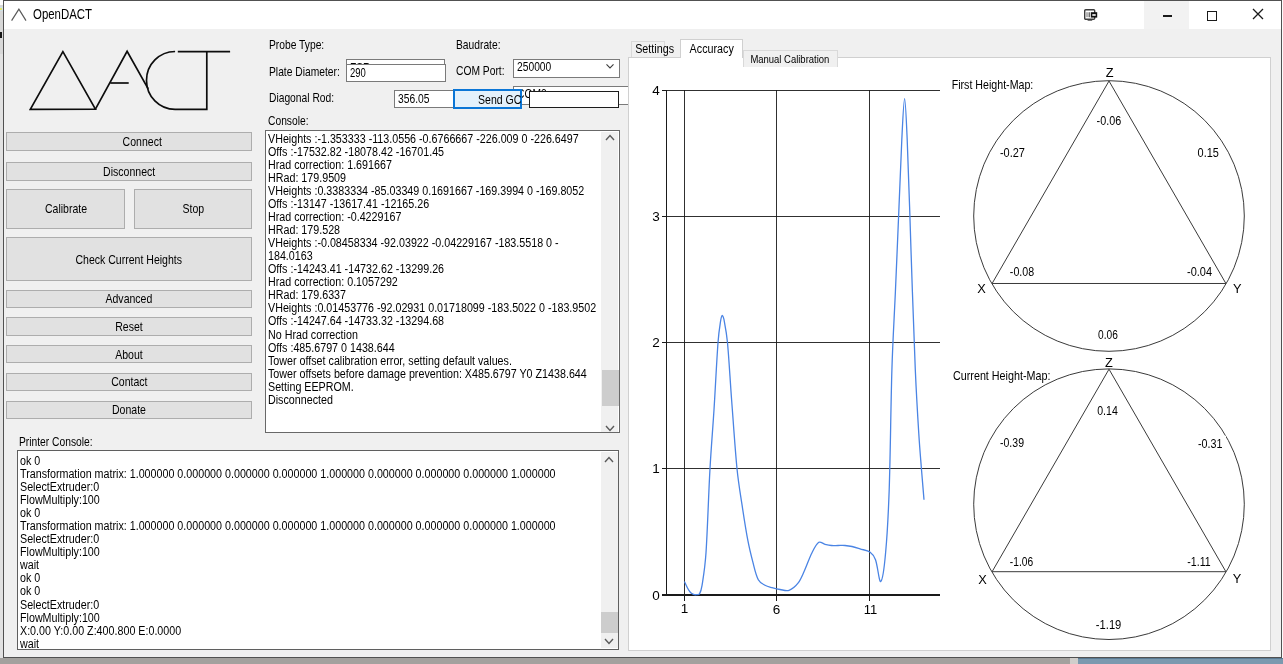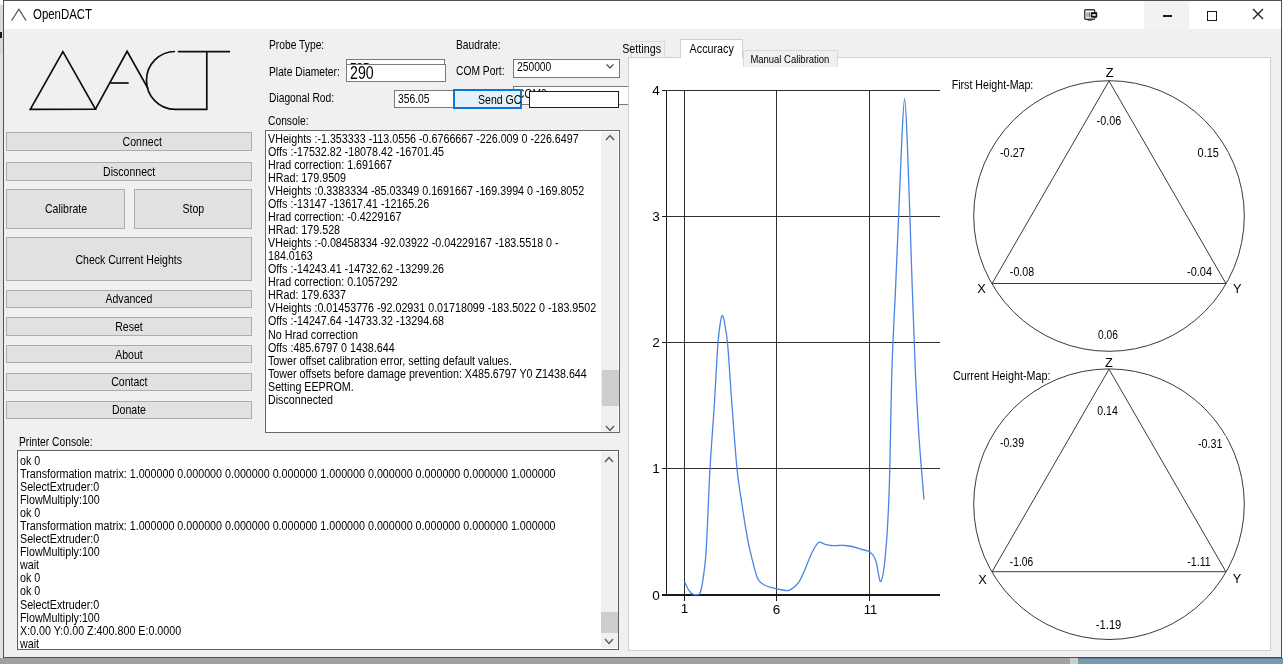--- a/index.html
+++ b/index.html
@@ -110,21 +110,21 @@
  <svg class="chev" viewBox="0 0 8 8">
         <path d="M0.5 2 L4 5.6 L7.5 2" fill="none" stroke="#3c3c3c" stroke-width="1.1"></path>
       </svg>
     </div>
 <div class="combo" style="left:512.8px;top:63.6px;width:129px;height:19.7px;text-decoration:underline;">
       <span>COM3</span>
  <svg class="chev" viewBox="0 0 8 8">
         <path d="M0.5 2 L4 5.6 L7.5 2" fill="none" stroke="#3c3c3c" stroke-width="1.1"></path>
       </svg>
     </div>
-<div class="tb" style="left:345.9px;top:64.1px;width:99.7px;height:17.9px;font-size:18px;padding:0 0 0 3.5px;line-height:16px;"><i>290</i></div>
+<div class="tb" style="left:345.9px;top:64.1px;width:99.7px;height:17.9px;font-size:12px;padding:0 0 0 3.5px;line-height:16px;"><i>290</i></div>
 <div class="tb" style="left:345.9px;top:90.2px;width:99.7px;height:17.8px;font-size:13px;padding:0 0 0 3.5px;line-height:16px;margin-left:48px;"><i>356.05</i></div>
 <div class="btn" style="left:453.4px;top:89.2px;width:68.5px;height:20.2px;background:#e4f1fb;border:2px solid #0b76d6;padding-left:24px;">
       <span>Send GC</span>
     </div>
 <div class="tb" style="left:529px;top:90.5px;width:90.3px;height:17.5px;border:1.4px solid #1c1c1c;"></div>
 <div class="lbl" style="left:267.6px;top:113px;">Console:</div>
 
 <div class="tb" style="left:264.7px;top:130.2px;width:355.1px;height:303.2px;border:1.4px solid #686868;"></div>
 <div class="mono" style="position:absolute;left:267.9px;top:132.8px;">VHeights :-1.353333 -113.0556 -0.6766667 -226.009 0 -226.6497
 Offs :-17532.82 -18078.42 -16701.45
@@ -177,21 +177,21 @@
 <div style="position:absolute;left:600.5px;top:451.9px;width:17px;height:196.1px;background:#f0f0f0;"></div>
 <div style="position:absolute;left:600.5px;top:611.5px;width:17px;height:21px;background:#cdcdcd;"></div>
 <svg style="position:absolute;left:604px;top:455.5px;" width="10" height="8" viewBox="0 0 10 8">
       <path d="M1 6 L5 1.6 L9 6" fill="none" stroke="#5a5a5a" stroke-width="1.4"></path>
     </svg>
 <svg style="position:absolute;left:604px;top:637px;" width="10" height="8" viewBox="0 0 10 8">
       <path d="M1 2 L5 6.4 L9 2" fill="none" stroke="#5a5a5a" stroke-width="1.4"></path>
     </svg>
 
 <div style="position:absolute;left:628px;top:57.3px;width:643px;height:593.6px;background:#fff;border:1px solid #d0d0d0;"></div>
-<div style="position:absolute;left:631.3px;top:40.5px;width:34px;height:16.8px;background:#f0f0f0;border:1px solid #d9d9d9;border-bottom:none;font-size:12.5px;display:flex;align-items:center;justify-content:flex-end;">
+<div style="position:absolute;left:631.3px;top:40.5px;width:34px;height:16.8px;background:#f0f0f0;border:1px solid #d9d9d9;border-bottom:none;font-size:12.5px;display:flex;align-items:center;justify-content:flex-start;">
       <span class="tabt">Settings</span>
     </div>
 <div style="position:absolute;left:742.8px;top:50px;width:95px;height:16.8px;background:#f0f0f0;border:1px solid #d9d9d9;border-bottom:none;font-size:11px;display:flex;align-items:center;justify-content:center;">
       <span class="tabt">Manual Calibration</span>
     </div>
 <div style="position:absolute;left:680.4px;top:38.9px;width:62.4px;height:19.4px;background:#fff;border:1px solid #d0d0d0;border-bottom:none;font-size:12.5px;display:flex;align-items:center;justify-content:center;">
       <span class="tabt">Accuracy</span>
     </div>
 
 <svg id="panel" style="position:absolute;left:628px;top:57.3px;" width="643" height="592" viewBox="0 0 643 592">

